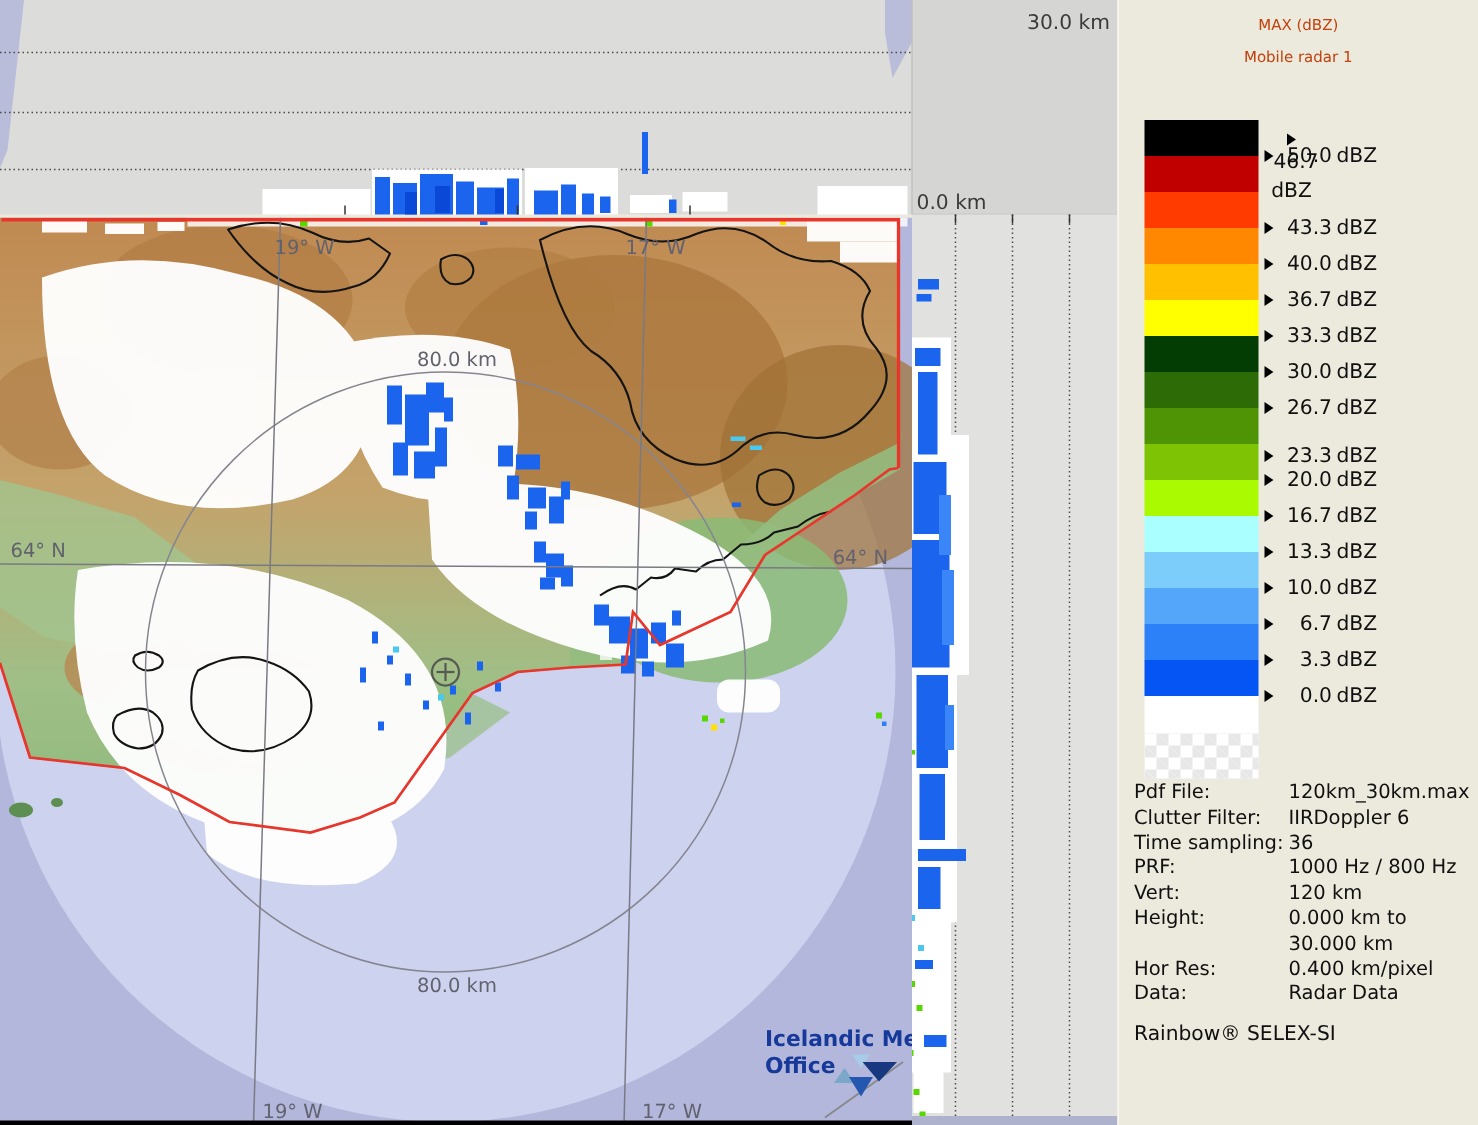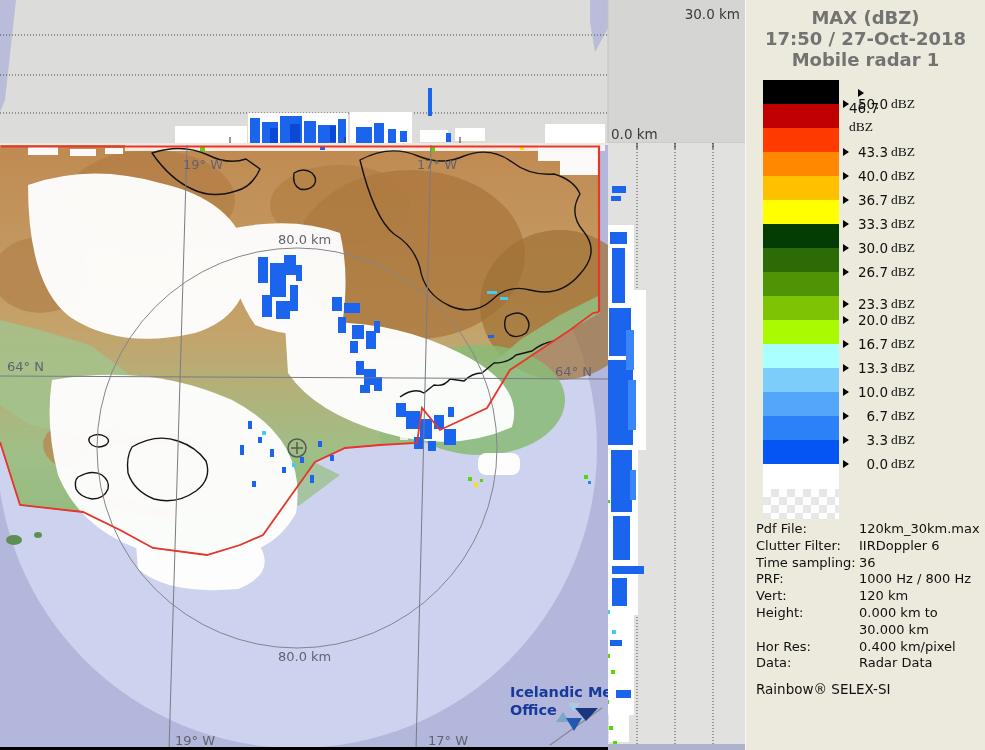--- a/index.html
+++ b/index.html
@@ -5,34 +5,34 @@
   html,body{margin:0;padding:0;}
   body{width:985px;height:750px;position:relative;overflow:hidden;
        font-family:"DejaVu Sans","Liberation Sans",sans-serif;background:#ECE9DD;}
 
   
   #view{position:absolute;left:0;top:0;width:745px;height:750px;}
 
   
   #panel{position:absolute;left:745px;top:0;width:240px;height:750px;
          background:#ECE9DD;border-left:1px solid #f8f7f2;box-sizing:border-box;color:#101010;}
-  .hdr{ text-align:center;font-size:18px;line-height:21px;padding-top:7px;color:#737373;font-weight:bold;}
+  .hdr{ text-align:center;font-size:10px;line-height:21px;padding-top:7px;color:#c2410c;}
 
   .scale{position:absolute;top:80px;left:17px;width:220px;}
   .bands{width:76px;}
   .band{width:76px;height:24px;}
   .white-band{width:76px;height:25px;background:#ffffff;}
   .checker{width:76px;height:30px;background-color:#ffffff;
      background-image:linear-gradient(45deg,#e7e7e7 25%,transparent 25%,transparent 75%,#e7e7e7 75%),
                       linear-gradient(45deg,#e7e7e7 25%,transparent 25%,transparent 75%,#e7e7e7 75%);
      background-size:16px 16px;background-position:0 0,8px 8px;}
   .tick-row{position:absolute;left:80px;height:16px;display:flex;align-items:center;gap:3px;white-space:nowrap;justify-content:center;}
   .tri{width:0;height:0;border-left:6px solid #000;border-top:4px solid transparent;border-bottom:4px solid transparent;display:inline-block;}
   .num{display:inline-block;width:36px;text-align:right;font-size:13.5px;}
-  .unit{font-size:13.5px;font-family:Liberation Serif, serif;}
+  .unit{font-size:13.5px;}
 
   .meta{position:absolute;top:521px;left:10px;width:226px;font-size:13px;line-height:16.8px;color:#101010;}
   .mrow{display:flex;}
   .mlabel{width:103px;flex:none;}
   .mvalue{flex:1;}
   .footer{margin-top:9px;font-size:13.5px;}
 </style>
 </head>
 <body>
 
@@ -310,21 +310,20 @@
       <polygon points="566,573 582,573 574,586" fill="#2458B0"></polygon>
     </g>
   </g>
 
   <rect x="0" y="747" width="608" height="3" fill="#000"></rect>
 </svg>
 
 <div id="panel">
   <div class="hdr">
     <div>MAX (dBZ)</div>
-    <div>17:50 / 27-Oct-2018</div>
     <div>Mobile radar 1</div>
   </div>
 
   <div class="scale">
     <div class="bands">
         <div class="band" style="background: rgb(0, 0, 0);"></div>
         <div class="band" style="background: rgb(192, 0, 0);"></div>
         <div class="band" style="background: rgb(255, 59, 0);"></div>
         <div class="band" style="background: rgb(255, 136, 0);"></div>
         <div class="band" style="background: rgb(255, 192, 0);"></div>

